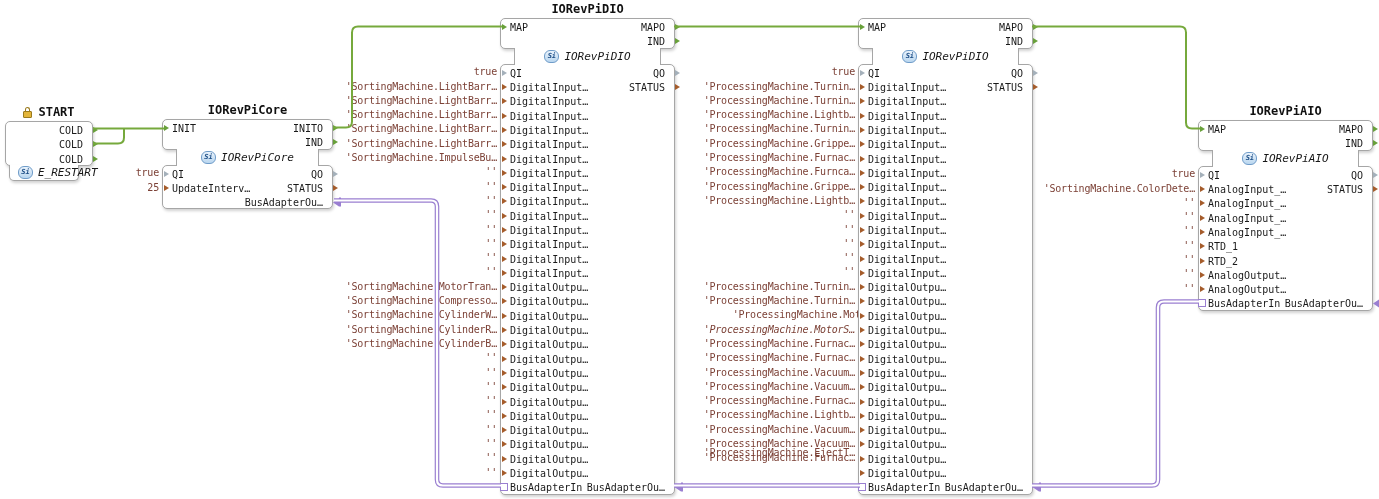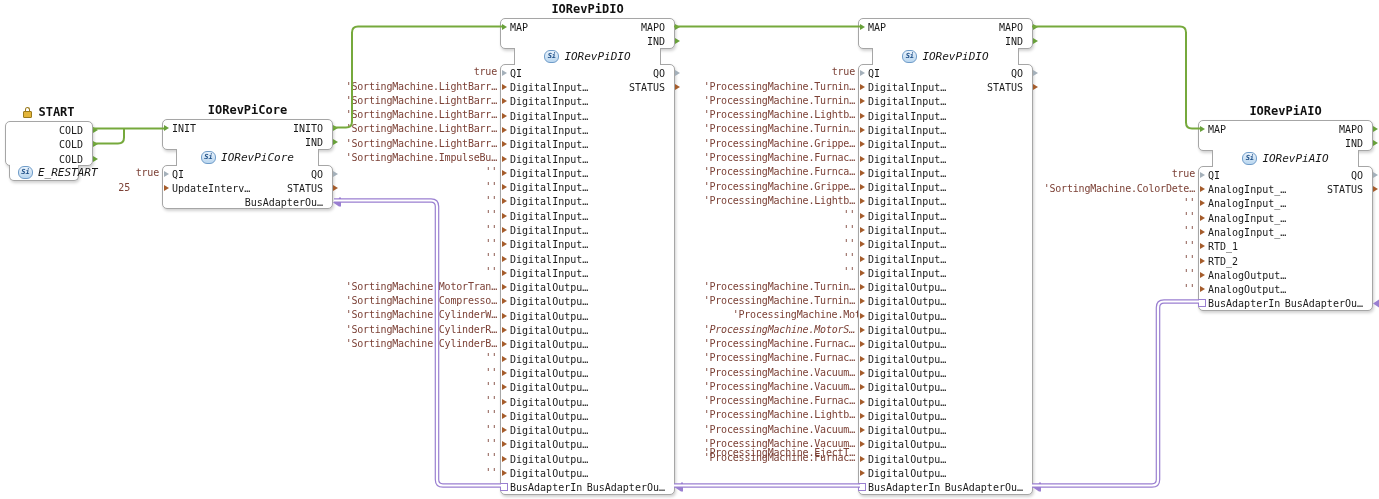--- a/index.html
+++ b/index.html
@@ -110,21 +110,21 @@
       </div>
       <div class="row">
         <span class="prbl">BusAdapterOu…</span>
         <span class="adp-out">
           <span class="t"></span>
           <span class="b"></span>
         </span>
       </div>
     </div>
     <div class="pin-value" style="right: 1220px; top: 166.25px;">true</div>
-    <div class="pin-value" style="right: 1249px; top: 180.55px; text-align: right;">25</div>
+    <div class="pin-value" style="right: 1220px; top: 180.55px; text-align: right;">25</div>
     <div class="fb-title" style="left: 480px; top: 2px; width: 215px; height: 14px;">
       <span>IORevPiDIO</span>
     </div>
     <div class="sec" style="left: 500px; top: 18px; width: 175px; height: 30.6px;">
       <div class="row">
         <span class="arr arr-in k-event"></span>
         <span class="plbl">MAP</span>
         <span class="prbl">MAPO</span>
         <span class="arr arr-out k-event"></span>
       </div>

